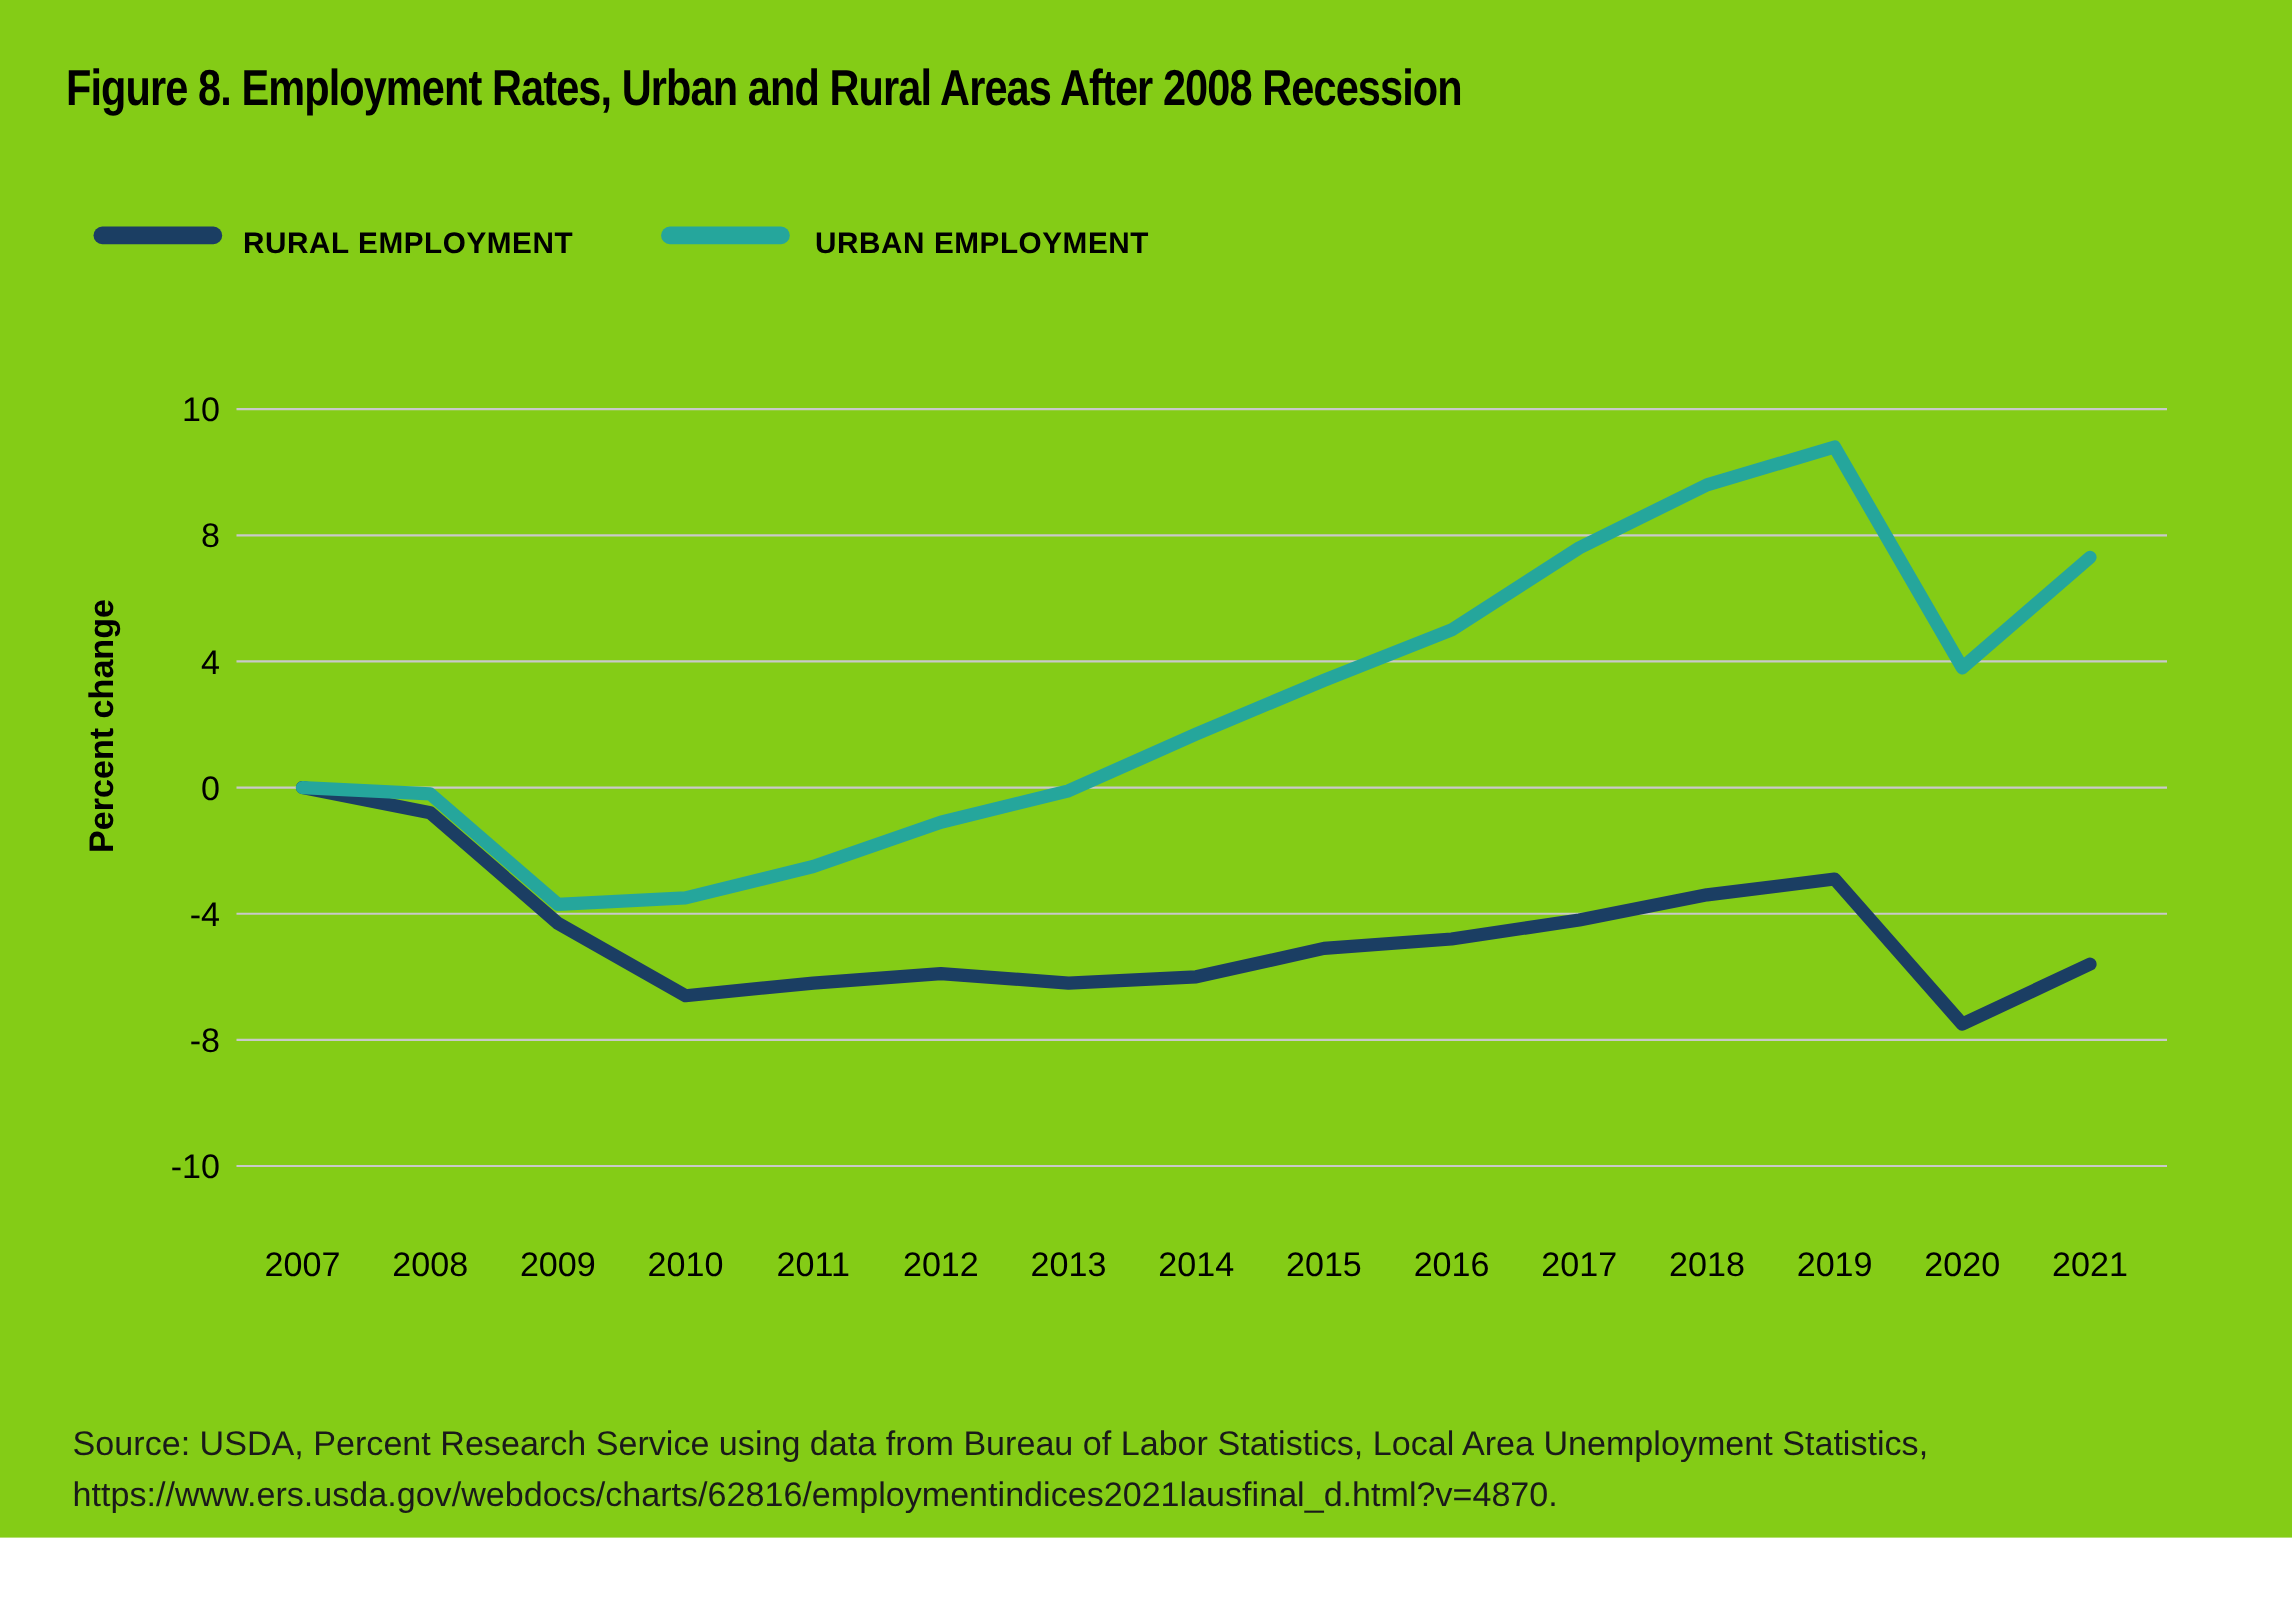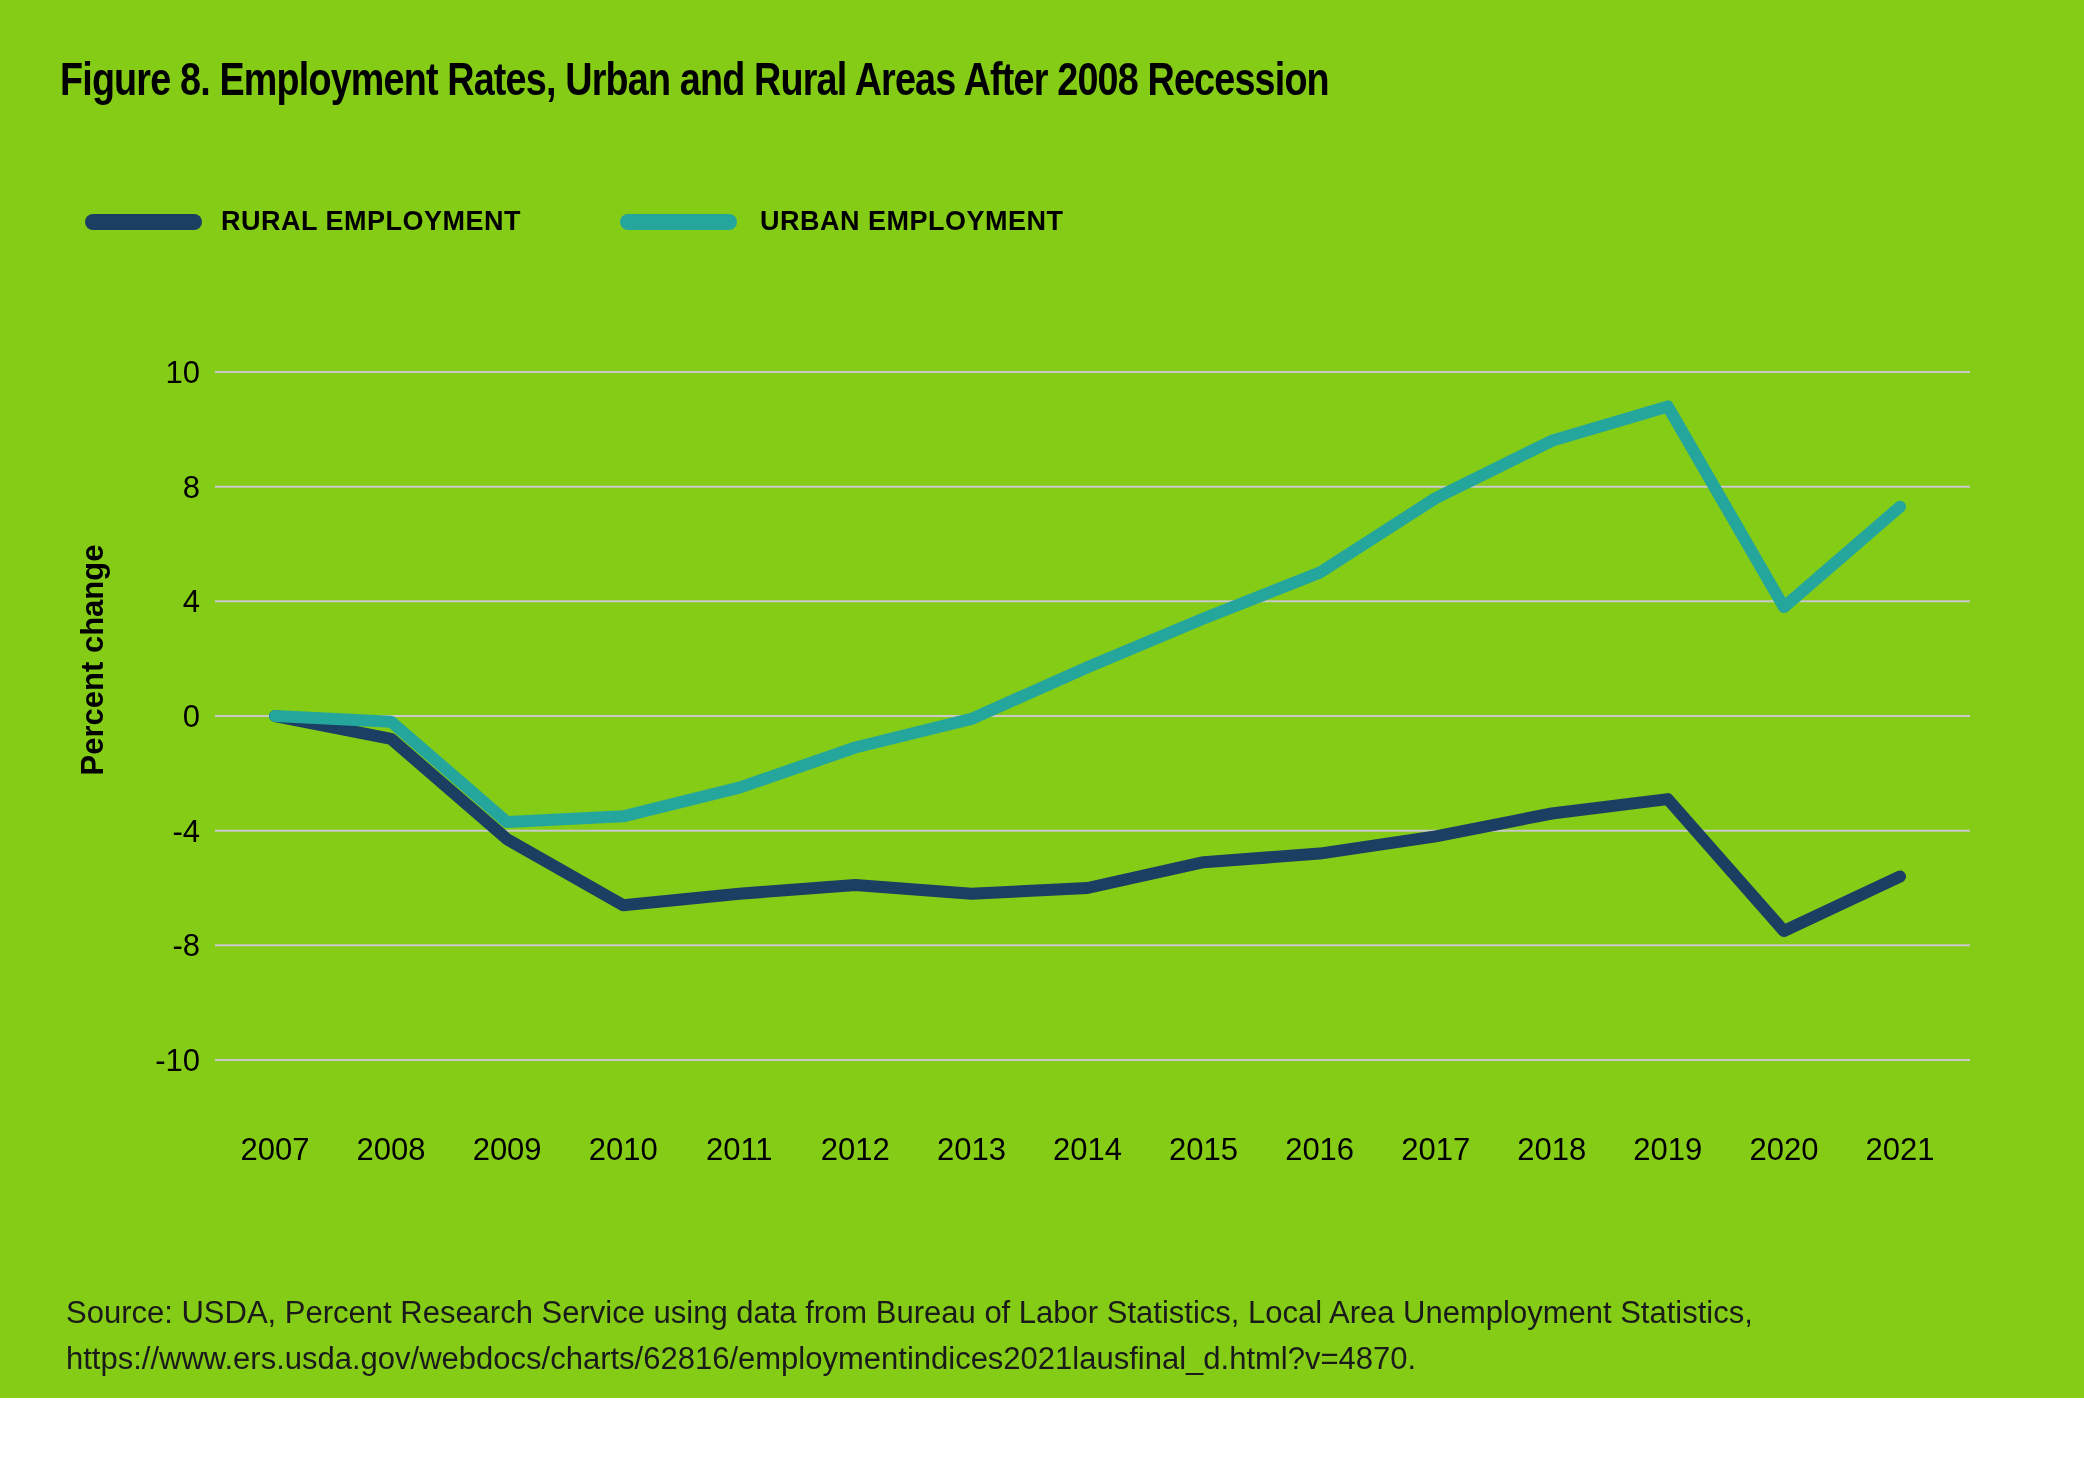--- a/index.html
+++ b/index.html
@@ -20,25 +20,25 @@
     font-weight:bold;
     white-space:nowrap;
     transform:scaleX(0.82);
     transform-origin:0 50%;
     letter-spacing:-1px;
   }
   .legend-group{
     position:absolute;
     top:206px;
     display:flex;
-    align-items:center;
+    align-items:flex-start;
     gap:19px;
   }
   .legend-rural{left:85px;}
-  .legend-urban{left:620px;gap:23px;}
+  .legend-urban{left:601px;gap:23px;}
   .swatch{
     width:117px;
     height:16px;
     border-radius:9px;
   }
   .legend-label{
     font-size:27px;
     font-weight:bold;
     letter-spacing:0.5px;
     white-space:nowrap;

